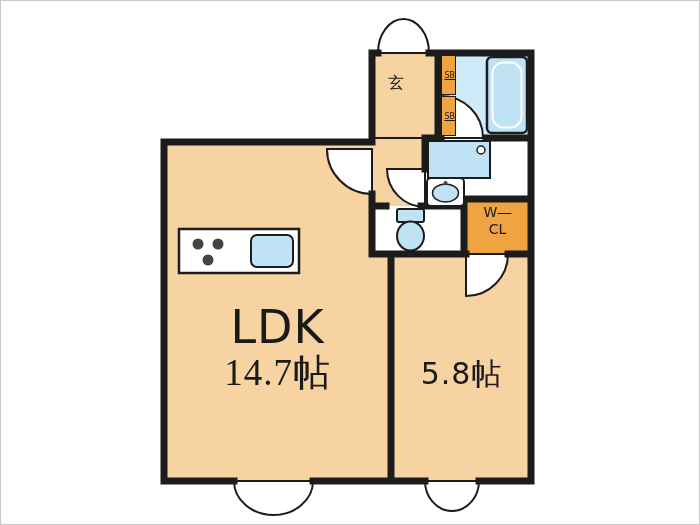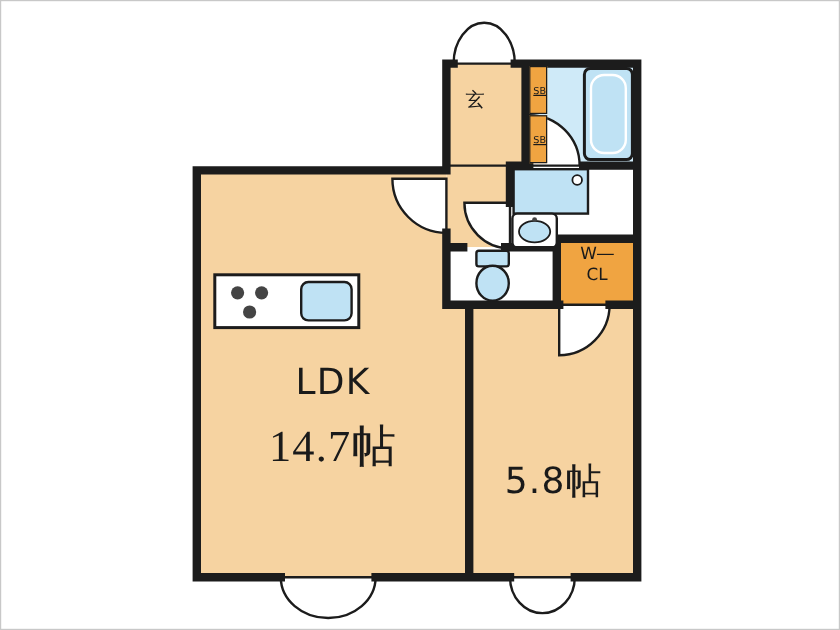--- a/index.html
+++ b/index.html
@@ -4,24 +4,24 @@
 <style>
   html,body{margin:0;padding:0;background:#fff;}
   .stage{
     position:relative;width:700px;height:525px;background:#ffffff;
     border:1px solid #c8c8c8;box-sizing:border-box;overflow:hidden;
     font-family:"DejaVu Sans","Liberation Sans",sans-serif;color:#1a1a1a;
   }
   .stage svg{position:absolute;left:0;top:0;}
   .abs{position:absolute;}
   .room-label{ text-align:center; line-height:1.1; letter-spacing:1px; }
-  .ldk-name{left:163px;top:301px;width:227px;font-size:30px;}
+  .ldk-name{left:163px;top:301px;width:227px;font-size:46px;}
   .ldk-size{left:163px;top:352px;width:227px;font-size:37px;font-family:Liberation Serif, serif;}
   .yo-name{left:391px;top:313px;width:139px;font-size:32px;}
-  .yo-size{left:391px;top:356px;width:139px;font-size:30px;margin-top:28px;}
+  .yo-size{left:391px;top:356px;width:139px;font-size:30px;}
   .genkan-label{left:372px;top:72px;width:46px;text-align:center;font-size:16px;}
   .sb-box{
     left:440px;width:15px;height:40px;background:#f0a441;
     border:1.5px solid #1c1c1c;box-sizing:border-box;
     display:flex;align-items:center;justify-content:flex-end;
     font-size:8px;letter-spacing:0;text-decoration:underline;
   }
   .sb-upper{top:54px;}
   .sb-lower{top:95px;}
   .wcl-label{

